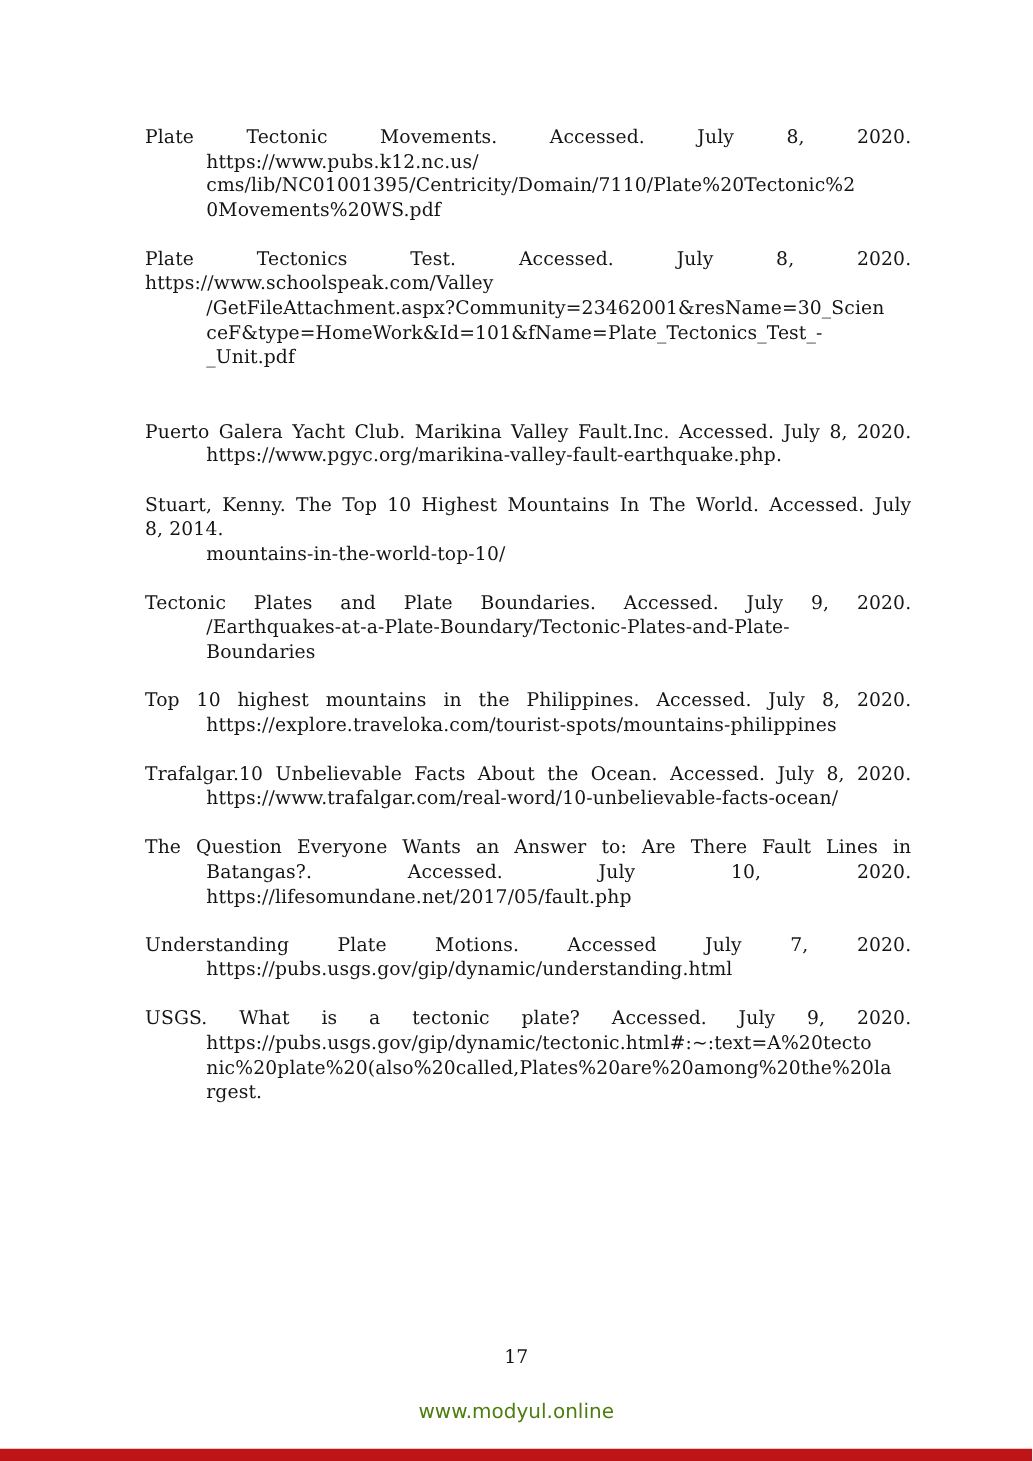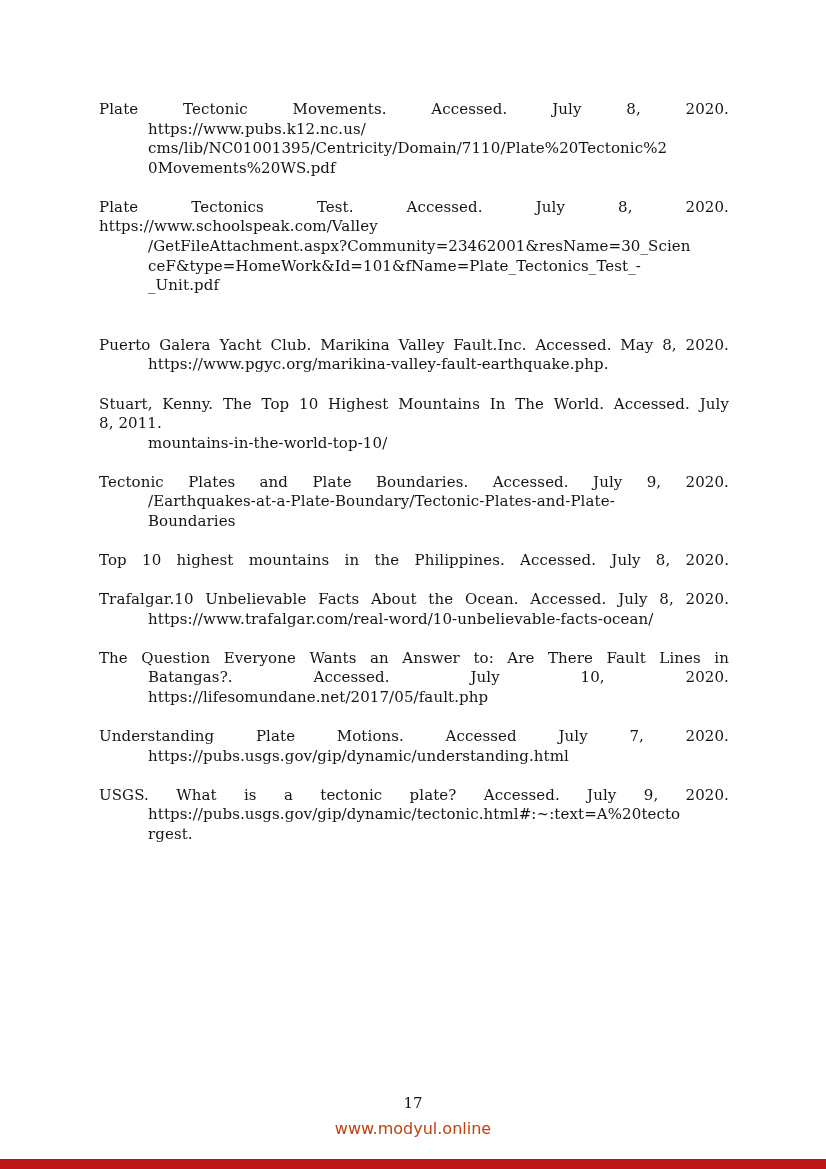--- a/index.html
+++ b/index.html
@@ -11,21 +11,21 @@
     overflow: hidden;
     font-family: "DejaVu Serif", "Liberation Serif", serif;
     color: #141414;
   }
   .content {
     position: absolute;
     top: 100px;
     left: 99px;
     width: 630px;
   }
-  .reference { margin-bottom: 19.5px; }
+  .reference { margin-bottom: 19.5px; margin-left: 17px; }
   .reference.gap-large { margin-bottom: 40px; }
   .line {
     font-size: 15px;
     line-height: 19.6px;
     white-space: pre;
     letter-spacing: 0.1px;
   }
   .line.indent { padding-left: 49px; }
   .line.spread {
     white-space: normal;
@@ -33,21 +33,20 @@
     text-align-last: justify;
   }
   .page-number {
     position: absolute;
     top: 1076px;
     left: 0;
     width: 100%;
     text-align: center;
     font-size: 15px;
     color: #141414;
-    margin-top: 18px;
   }
   .watermark {
     position: absolute;
     top: 1119px;
     left: 0;
     width: 100%;
     text-align: center;
     font-size: 16px;
     font-family: "DejaVu Sans", "Liberation Sans", sans-serif;
   }
@@ -72,55 +71,57 @@
         <div class="line indent">0Movements%20WS.pdf</div>
       </div>
       <div class="reference gap-large">
         <div class="line spread">Plate Tectonics Test. Accessed. July 8, 2020.</div>
         <div class="line">https://www.schoolspeak.com/Valley</div>
         <div class="line indent">/GetFileAttachment.aspx?Community=23462001&amp;resName=30_Scien</div>
         <div class="line indent">ceF&amp;type=HomeWork&amp;Id=101&amp;fName=Plate_Tectonics_Test_-</div>
         <div class="line indent">_Unit.pdf</div>
       </div>
       <div class="reference">
-        <div class="line spread">Puerto Galera Yacht Club. Marikina Valley Fault.Inc. Accessed. May 8, 2020.</div>
+        <div class="line spread">Puerto Galera Yacht Club. Marikina Valley Fault.Inc. Accessed. July 8, 2020.</div>
         <div class="line indent">https://www.pgyc.org/marikina-valley-fault-earthquake.php.</div>
       </div>
       <div class="reference">
         <div class="line spread">Stuart, Kenny. The Top 10 Highest Mountains In The World. Accessed. July</div>
-        <div class="line">8, 2011.</div>
+        <div class="line">8, 2014.</div>
         <div class="line indent">mountains-in-the-world-top-10/</div>
       </div>
       <div class="reference">
         <div class="line spread">Tectonic Plates and Plate Boundaries. Accessed. July 9, 2020.</div>
         <div class="line indent">/Earthquakes-at-a-Plate-Boundary/Tectonic-Plates-and-Plate-</div>
         <div class="line indent">Boundaries</div>
       </div>
       <div class="reference">
         <div class="line spread">Top 10 highest mountains in the Philippines. Accessed. July 8, 2020.</div>
+        <div class="line indent">https://explore.traveloka.com/tourist-spots/mountains-philippines</div>
       </div>
       <div class="reference">
         <div class="line spread">Trafalgar.10 Unbelievable Facts About the Ocean. Accessed. July 8, 2020.</div>
         <div class="line indent">https://www.trafalgar.com/real-word/10-unbelievable-facts-ocean/</div>
       </div>
       <div class="reference">
         <div class="line spread">The Question Everyone Wants an Answer to: Are There Fault Lines in</div>
         <div class="line indent spread">Batangas?. Accessed. July 10, 2020.</div>
         <div class="line indent">https://lifesomundane.net/2017/05/fault.php</div>
       </div>
       <div class="reference">
         <div class="line spread">Understanding Plate Motions. Accessed July 7, 2020.</div>
         <div class="line indent">https://pubs.usgs.gov/gip/dynamic/understanding.html</div>
       </div>
       <div class="reference">
         <div class="line spread">USGS. What is a tectonic plate? Accessed. July 9, 2020.</div>
         <div class="line indent">https://pubs.usgs.gov/gip/dynamic/tectonic.html#:~:text=A%20tecto</div>
+        <div class="line indent">nic%20plate%20(also%20called,Plates%20are%20among%20the%20la</div>
         <div class="line indent">rgest.</div>
       </div>
     </div>
 
   <div class="page-number">17</div>
 
-  <div class="watermark" style="color: #c2410c; text-align: center;">www.modyul.online</div>
+  <div class="watermark" style="color: #4d7c0f; text-align: center;">www.modyul.online</div>
 
   <div class="bottom-bar" style="background: rgb(189, 20, 24);"></div>
 
 </div>
 
 </body></html>

